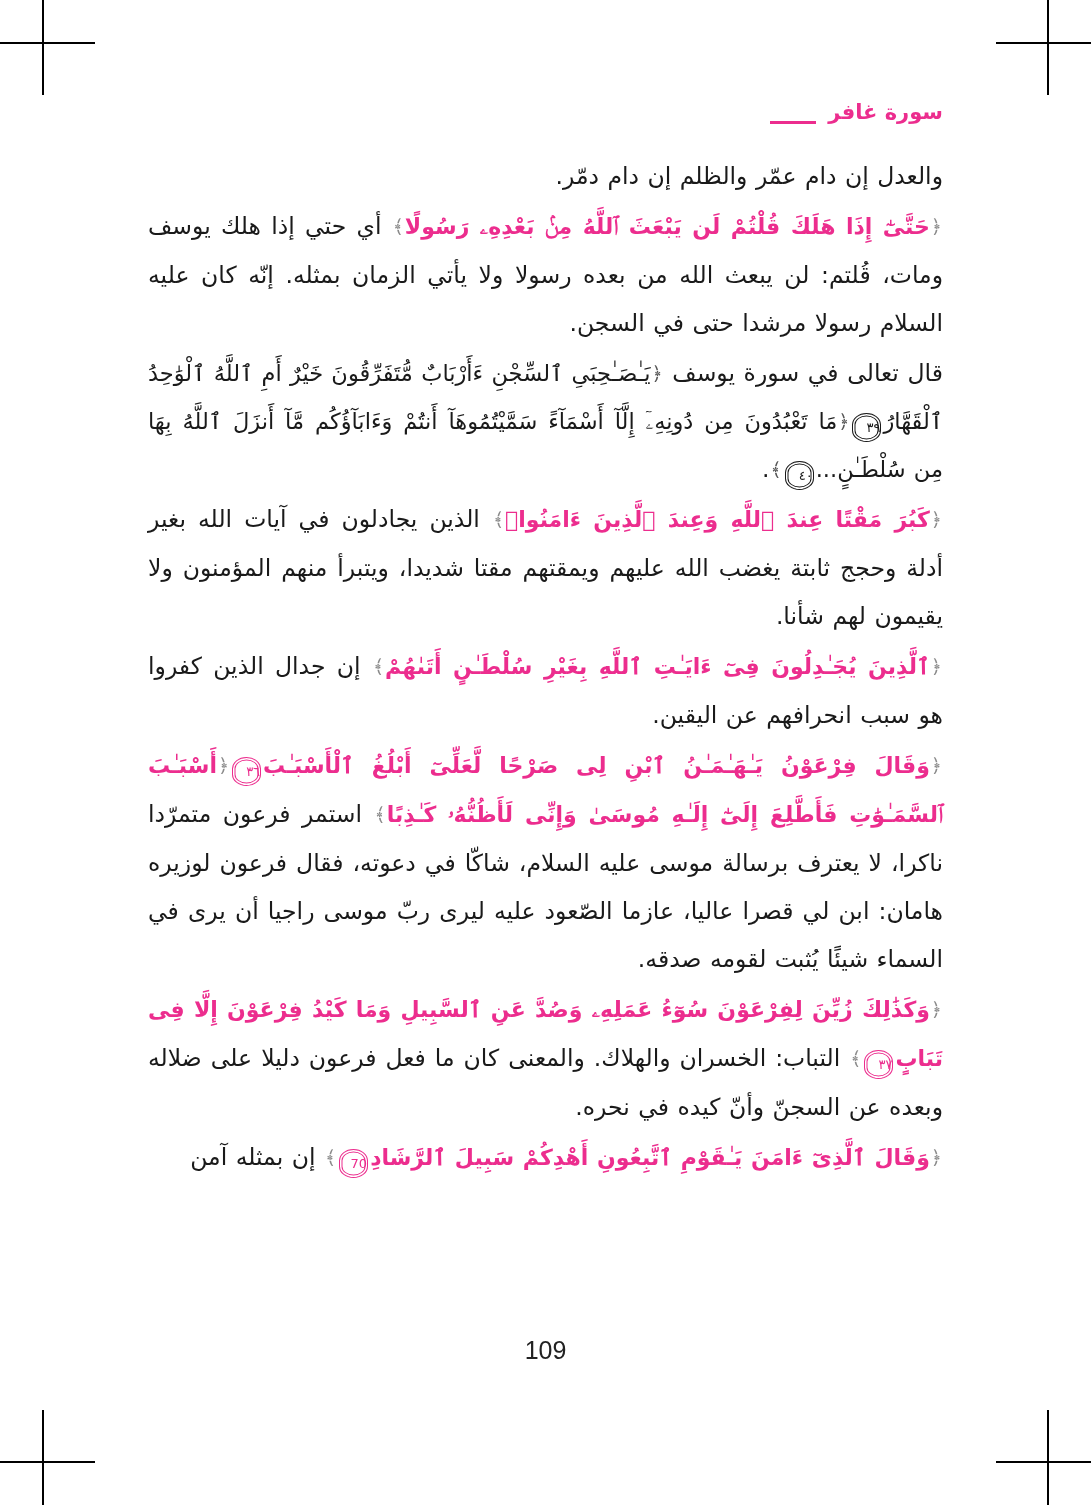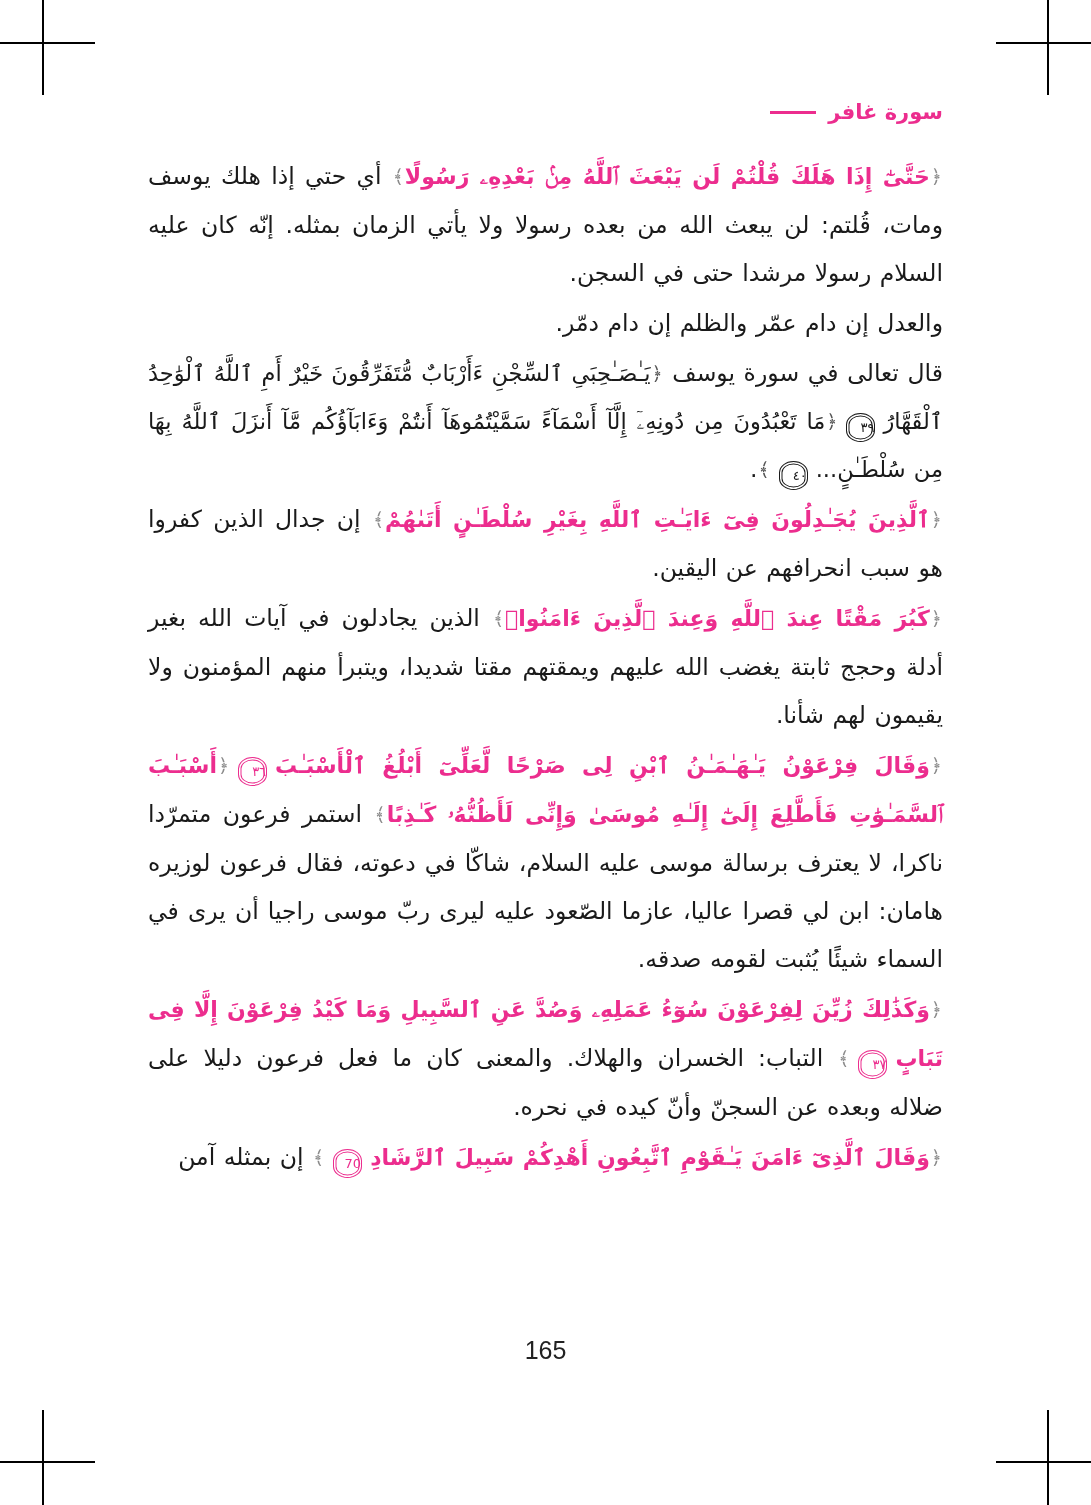--- a/index.html
+++ b/index.html
@@ -38,21 +38,21 @@
   .crop-br-v { bottom: 0; right: 42px; }
   .crop-br-h { bottom: 42px; right: 0; }
 
   
   .running-head {
     position: absolute;
     top: 100px;
     right: 148px;
     display: flex;
     flex-direction: row;
-    align-items: center;
+    align-items: flex-end;
     gap: 12px;
     direction: rtl;
   }
   .running-head-title {
     color: #ec2d8e;
     font-size: 21px;
     font-weight: bold;
     letter-spacing: 0px;
     white-space: nowrap;
   }
@@ -107,21 +107,21 @@
   }
   .qmark.black { color: #555555; }
 
   
   .ayah {
     display: inline-block;
     position: relative;
     min-width: 27px;
     height: 27px;
     line-height: 27px;
-    margin: 0 8px;
+    margin: 0 2px;
     text-align: center;
     font-size: 13px;
     font-weight: normal;
     color: #ec2d8e;
     border: 1.5px solid #ec2d8e;
     border-radius: 50% 50% 50% 50% / 40% 40% 40% 40%;
     vertical-align: -3px;
     box-shadow: inset 0 0 0 1.5px #ffffff, inset 0 0 0 2.5px #ec2d8e;
   }
   .ayah.black {
@@ -156,25 +156,25 @@
   <div class="crop h crop-bl-h"></div>
   <div class="crop v crop-br-v"></div>
   <div class="crop h crop-br-h"></div>
 
   <div class="running-head">
     <span class="running-head-title">سورة غافر</span>
     <span class="running-head-rule"></span>
   </div>
 
   <div class="content" id="content">
+      <p class="para"><span>والعدل إن دام عمّر والظلم إن دام دمّر.</span></p>
       <p class="para"><span class="qmark">﴿</span><span class="quran">حَتَّىٰٓ إِذَا هَلَكَ قُلْتُمْ لَن يَبْعَثَ ٱللَّهُ مِنۢ بَعْدِهِۦ رَسُولًا</span><span class="qmark">﴾</span><span> أي حتي إذا هلك يوسف ومات، قُلتم: لن يبعث الله من بعده رسولا ولا يأتي الزمان بمثله. إنّه كان عليه السلام رسولا مرشدا حتى في السجن.</span></p>
-      <p class="para"><span>والعدل إن دام عمّر والظلم إن دام دمّر.</span></p>
       <p class="para"><span>قال تعالى في سورة يوسف </span><span class="qmark black">﴿</span><span class="quran black">يَـٰصَـٰحِبَىِ ٱلسِّجْنِ ءَأَرْبَابٌ مُّتَفَرِّقُونَ خَيْرٌ أَمِ ٱللَّهُ ٱلْوَٰحِدُ ٱلْقَهَّارُ</span><span class="ayah black">٣٩</span><span class="qmark black">﴿</span><span class="quran black">مَا تَعْبُدُونَ مِن دُونِهِۦٓ إِلَّآ أَسْمَآءً سَمَّيْتُمُوهَآ أَنتُمْ وَءَابَآؤُكُم مَّآ أَنزَلَ ٱللَّهُ بِهَا مِن سُلْطَـٰنٍ...</span><span class="ayah black">٤٠</span><span class="qmark black">﴾</span><span>.</span></p>
+      <p class="para"><span class="qmark">﴿</span><span class="quran">كَبُرَ مَقْتًا عِندَ ٱللَّهِ وَعِندَ ٱلَّذِينَ ءَامَنُوا۟</span><span class="qmark">﴾</span><span> الذين يجادلون في آيات الله بغير أدلة وحجج ثابتة يغضب الله عليهم ويمقتهم مقتا شديدا، ويتبرأ منهم المؤمنون ولا يقيمون لهم شأنا.</span></p>
       <p class="para"><span class="qmark">﴿</span><span class="quran">ٱلَّذِينَ يُجَـٰدِلُونَ فِىٓ ءَايَـٰتِ ٱللَّهِ بِغَيْرِ سُلْطَـٰنٍ أَتَىٰهُمْ</span><span class="qmark">﴾</span><span> إن جدال الذين كفروا هو سبب انحرافهم عن اليقين.</span></p>
-      <p class="para"><span class="qmark">﴿</span><span class="quran">كَبُرَ مَقْتًا عِندَ ٱللَّهِ وَعِندَ ٱلَّذِينَ ءَامَنُوا۟</span><span class="qmark">﴾</span><span> الذين يجادلون في آيات الله بغير أدلة وحجج ثابتة يغضب الله عليهم ويمقتهم مقتا شديدا، ويتبرأ منهم المؤمنون ولا يقيمون لهم شأنا.</span></p>
       <p class="para"><span class="qmark">﴿</span><span class="quran">وَقَالَ فِرْعَوْنُ يَـٰهَـٰمَـٰنُ ٱبْنِ لِى صَرْحًا لَّعَلِّىٓ أَبْلُغُ ٱلْأَسْبَـٰبَ</span><span class="ayah">٣٦</span><span class="qmark">﴿</span><span class="quran">أَسْبَـٰبَ ٱلسَّمَـٰوَٰتِ فَأَطَّلِعَ إِلَىٰٓ إِلَـٰهِ مُوسَىٰ وَإِنِّى لَأَظُنُّهُۥ كَـٰذِبًا</span><span class="qmark">﴾</span><span> استمر فرعون متمرّدا ناكرا، لا يعترف برسالة موسى عليه السلام، شاكّا في دعوته، فقال فرعون لوزيره هامان: ابن لي قصرا عاليا، عازما الصّعود عليه ليرى ربّ موسى راجيا أن يرى في السماء شيئًا يُثبت لقومه صدقه.</span></p>
       <p class="para"><span class="qmark">﴿</span><span class="quran">وَكَذَٰلِكَ زُيِّنَ لِفِرْعَوْنَ سُوٓءُ عَمَلِهِۦ وَصُدَّ عَنِ ٱلسَّبِيلِ وَمَا كَيْدُ فِرْعَوْنَ إِلَّا فِى تَبَابٍ</span><span class="ayah">٣٧</span><span class="qmark">﴾</span><span> التباب: الخسران والهلاك. والمعنى كان ما فعل فرعون دليلا على ضلاله وبعده عن السجنّ وأنّ كيده في نحره.</span></p>
       <p class="para"><span class="qmark">﴿</span><span class="quran">وَقَالَ ٱلَّذِىٓ ءَامَنَ يَـٰقَوْمِ ٱتَّبِعُونِ أَهْدِكُمْ سَبِيلَ ٱلرَّشَادِ</span><span class="ayah">70</span><span class="qmark">﴾</span><span> إن بمثله آمن</span></p>
     </div>
 
-  <div class="folio">165</div>
+  <div class="folio">109</div>
 
 </div>
 
 </body></html>

